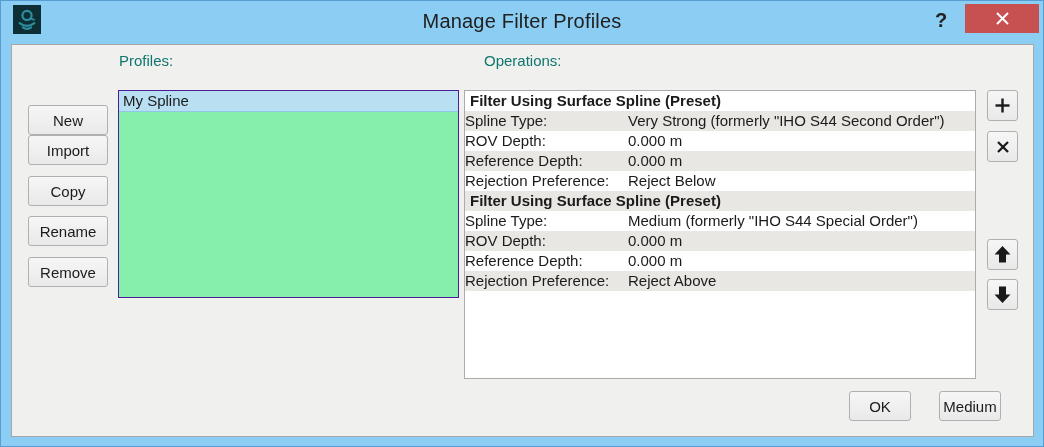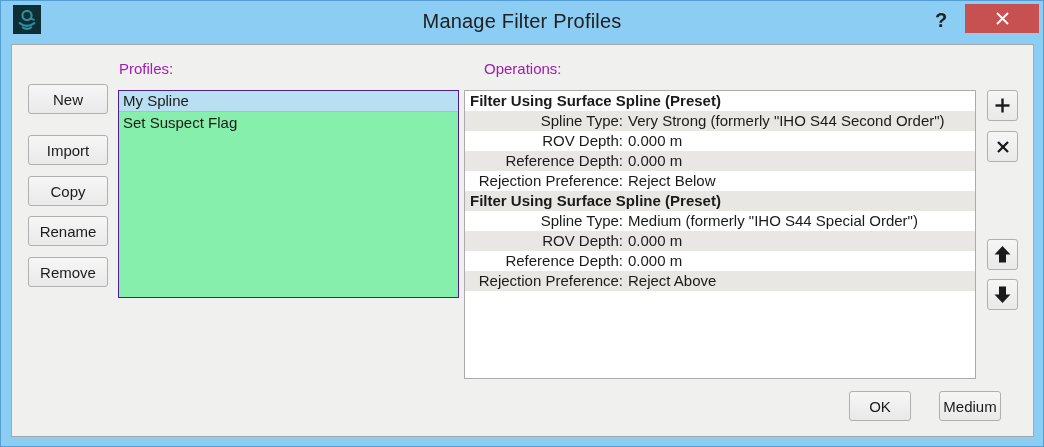--- a/index.html
+++ b/index.html
@@ -27,21 +27,21 @@
   .close-btn {
     position:absolute; left:964px; top:3px; width:74px; height:29px;
     background:#c75050; border:none; padding:0;
     display:flex; align-items:center; justify-content:center; cursor:default;
   }
   
   .panel {
     position:absolute; left:10px; top:43px; width:1023px; height:393px;
     background:#f0f0ee; border:1px solid #a7a7a7; box-sizing:border-box;
   }
-  .section-label { position:absolute; top:15px; font-size:15px; color:#a21caf; }
+  .section-label { position:absolute; top:7px; font-size:15px; color:#0f766e; }
   .profiles-label { left:107px; }
   .operations-label { left:452px;margin-left:20px; }
   
   .btn {
     position:absolute; box-sizing:border-box;
     background:linear-gradient(#f6f6f6,#e9e9e9);
     border:1px solid #b0b0b0; border-radius:3px;
     font-family:inherit; font-size:15px; color:#1b1b1b;
     display:flex; align-items:center; justify-content:center; padding:0; cursor:default;
   }
@@ -64,21 +64,21 @@
   .ops-list {
     position:absolute; left:452px; top:45px; width:512px; height:289px;
     background:#ffffff; border:1px solid #ababab; box-sizing:border-box; overflow:hidden;
   }
   .op-row {
     height:20px; line-height:20px; font-size:15px; display:flex;
     white-space:nowrap; cursor:default;
   }
   .op-row:nth-child(even) { background:#e8e7e3; }
   .op-header { font-weight:bold; padding-left:5px; display:block; }
-  .op-label { width:158px; text-align:right; flex:none; }
+  .op-label { width:158px; text-align:left; flex:none; }
   .op-value { margin-left:5px; }
   svg { display:block; }
 </style>
 </head>
 <body>
 
 <div class="window">
 
   <div class="titlebar">
     <div class="app-icon">
@@ -96,30 +96,29 @@
         <svg width="15" height="15" viewBox="0 0 15 15">
           <line x1="2" y1="2" x2="13" y2="13" stroke="#ffffff" stroke-width="2"></line>
           <line x1="13" y1="2" x2="2" y2="13" stroke="#ffffff" stroke-width="2"></line>
         </svg>
       </span>
     </button>
   </div>
 
   <div class="panel">
 
-    <button class="btn side-btn" style="top:39px">New</button>
+    <button class="btn side-btn" style="top:60px">New</button>
     <button class="btn side-btn" style="top:131px">Copy</button>
     <button class="btn side-btn" style="top:90px">Import</button>
     <button class="btn side-btn" style="top:212px">Remove</button>
     <button class="btn side-btn" style="top:171px">Rename</button>
 
     <div class="section-label profiles-label">Profiles:</div>
     <div class="profiles-list">
       <div class="profile-item selected">My Spline</div>
-      <div class="profile-item">Set Suspect Flag</div>
     </div>
 
     <div class="section-label operations-label">Operations:</div>
     <div class="ops-list">
       <div class="op-row op-header">Filter Using Surface Spline (Preset)</div>
       <div class="op-row">
         <span class="op-label">Spline Type:</span>
         <span class="op-value">Very Strong (formerly "IHO S44 Second Order")</span>
       </div>
       <div class="op-row">

